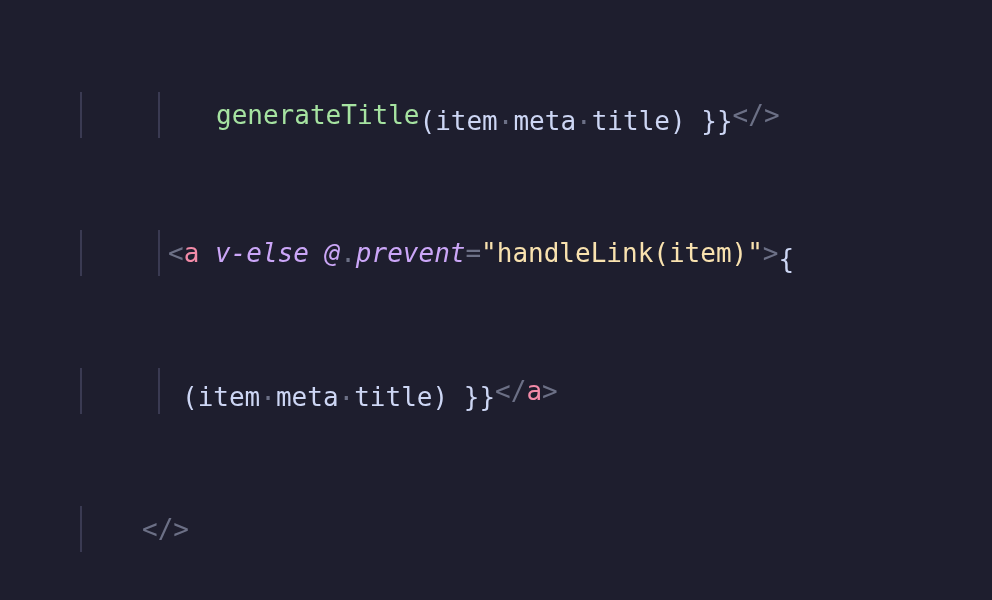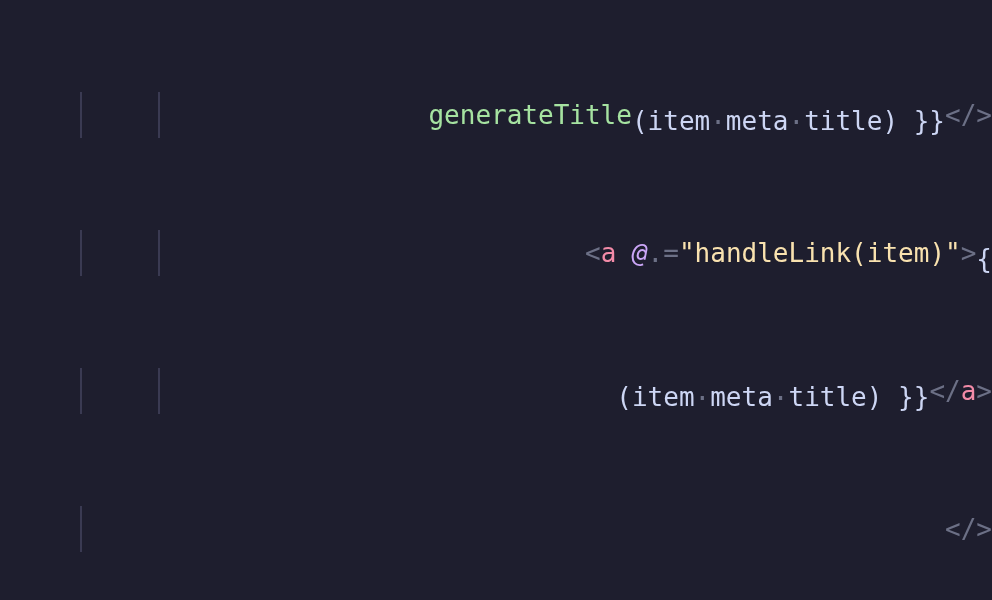--- a/index.html
+++ b/index.html
@@ -18,21 +18,20 @@
   padding: 0;
   white-space: pre;
   position: relative;
 }
 .line {
   height: 46px;
   display: flex;
   align-items: center;
   position: relative;
   padding-left: 42px;
-  justify-content: flex-end;
 }
 .indent-guide {
   position: absolute;
   width: 2px;
   background: #3a3a52;
   height: 100%;
   top: 0;
 }
 .g1 { left: 80px; }
 
@@ -51,21 +50,21 @@
 
 <div class="line" style="padding-left: 216px;">
   <span class="indent-guide g1"></span>
   <span class="indent-guide" style="left:158px;"></span>
   <span class="func">generateTitle</span><span class="ident">(item</span><span class="punct">.</span><span class="ident">meta</span><span class="punct">.</span><span class="ident">title) }}</span><span class="punct">&lt;/</span><span class="punct">&gt;</span>
 </div>
 
 <div class="line" style="padding-left: 168px;">
   <span class="indent-guide g1"></span>
   <span class="indent-guide" style="left:158px;"></span>
-  <span class="punct">&lt;</span><span class="tag">a</span><span class="attr"> @</span><span class="punct">.</span><span class="punct">=</span><span class="string">"handleLink(item)"</span><span class="punct">&gt;</span><span class="ident">{</span>
+  <span class="punct">&lt;</span><span class="tag">a</span><span class="attr"> v-else</span><span class="attr"> @</span><span class="punct">.</span><span class="attr">prevent</span><span class="punct">=</span><span class="string">"handleLink(item)"</span><span class="punct">&gt;</span><span class="ident">{</span>
 </div>
 
 <div class="line" style="padding-left: 182px;">
   <span class="indent-guide g1"></span>
   <span class="indent-guide" style="left:158px;"></span>
   <span class="ident">(item</span><span class="punct">.</span><span class="ident">meta</span><span class="punct">.</span><span class="ident">title) }}</span><span class="punct">&lt;/</span><span class="tag">a</span><span class="punct">&gt;</span>
 </div>
 
 <div class="line" style="padding-left: 142px;">
   <span class="indent-guide g1"></span>

